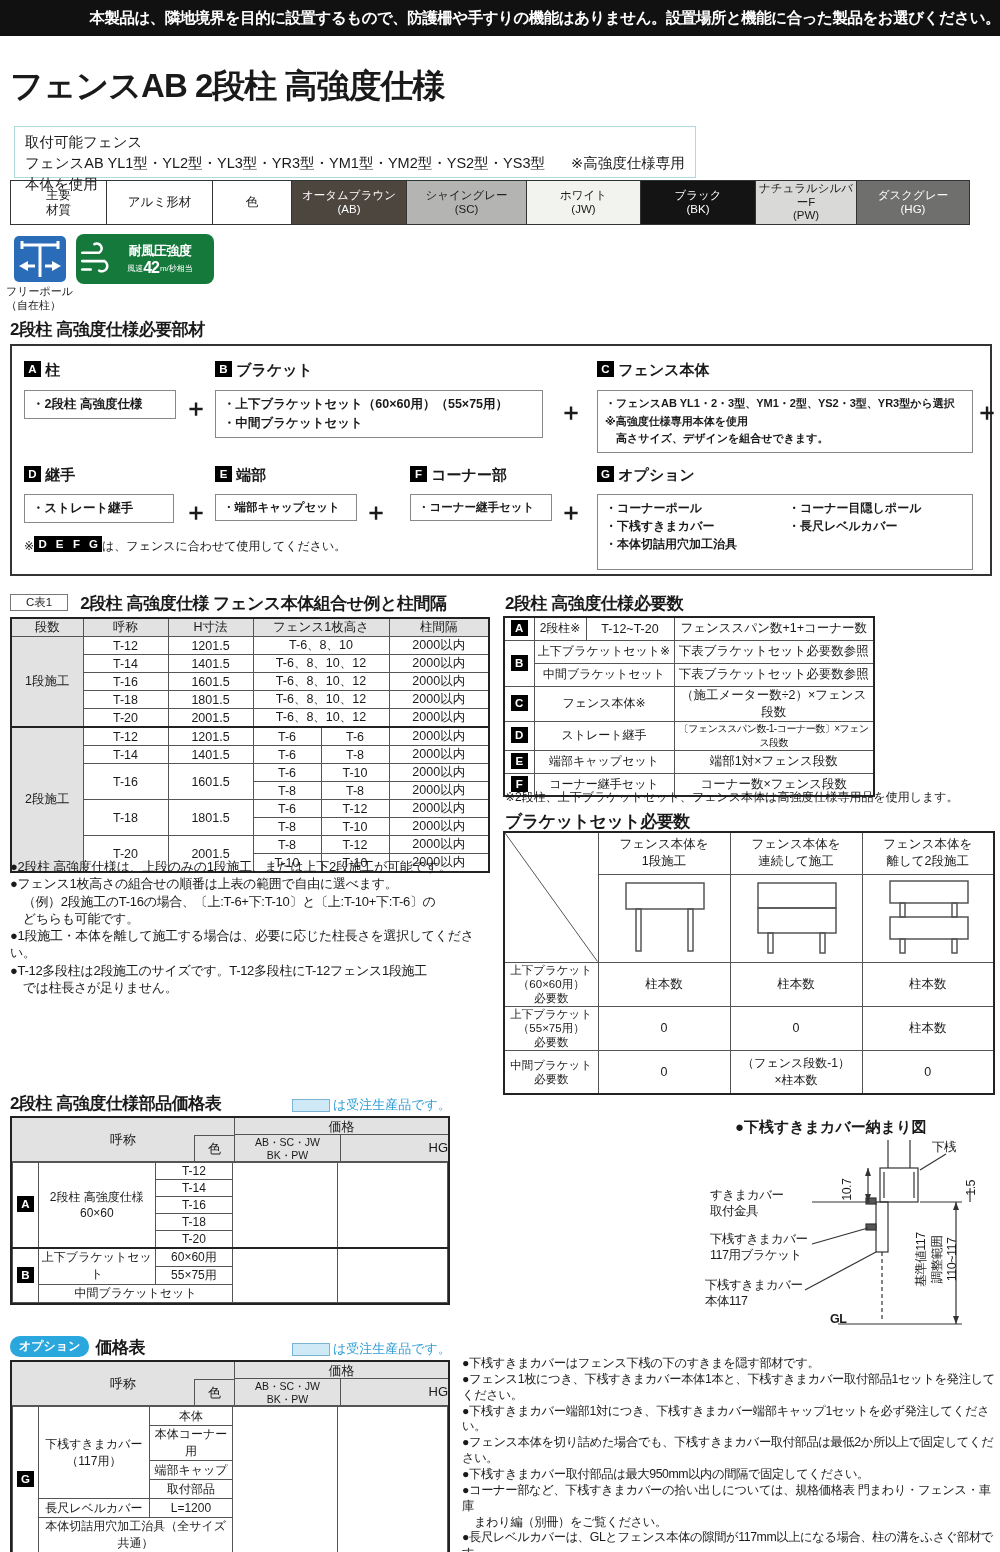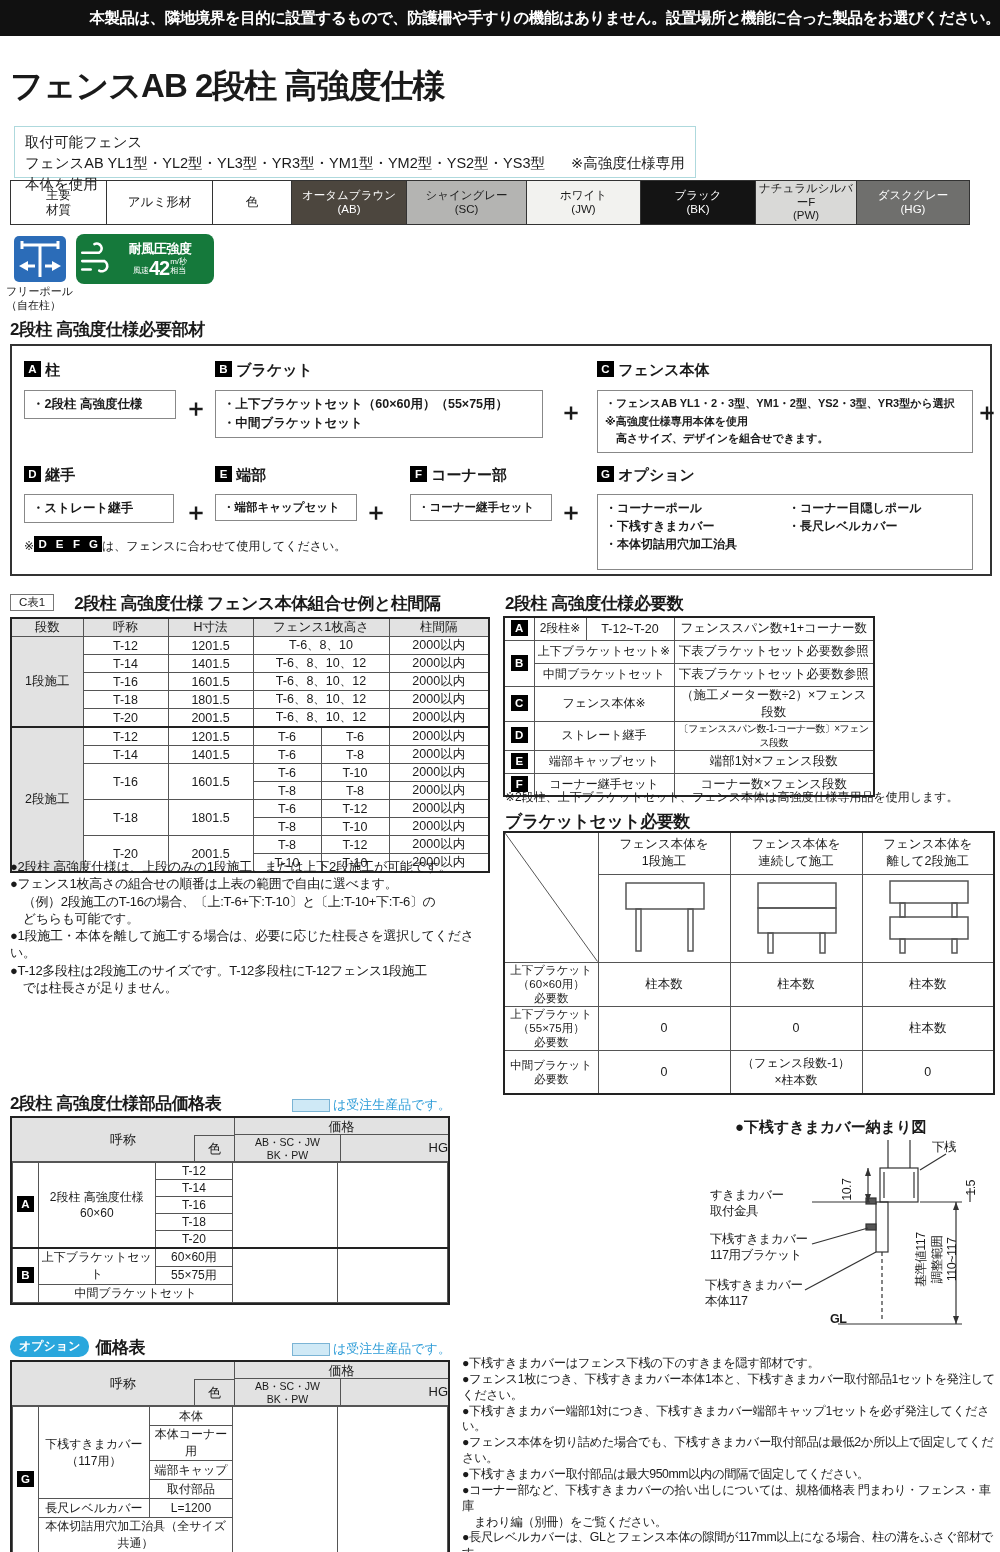--- a/index.html
+++ b/index.html
@@ -23,40 +23,40 @@
 .mat .sw{font-size:11.5px;}
 
 .fp-icon{left:14px;top:236px;width:52px;height:46px;background:#2b6cb8;border-radius:5px;}
 .fp-label{left:6px;top:285px;width:78px;font-size:11px;line-height:1.25;text-align:left;}
 .wind{left:76px;top:234px;width:138px;height:50px;background:#15793b;border-radius:8px;color:#fff;
   display:flex;align-items:center;padding:2px 6px 2px 4px;}
 .wind .right{flex:1;text-align:center;}
 .wind .wt{font-size:13px;font-weight:bold;letter-spacing:-0.5px;}
 .wind .wrow{display:flex;align-items:flex-end;justify-content:center;line-height:1;}
 .wind .wpre{font-size:8px;margin-bottom:3px;}
-.wind .wval{font-size:20px;font-weight:bold;letter-spacing:-1px;}
-.wind .wu{display:flex;flex-direction:column;font-size:8px;line-height:1.1;margin-left:1px;margin-bottom:2px;text-align:left;}
+.wind .wval{font-size:16px;font-weight:bold;letter-spacing:-1px;}
+.wind .wu{display:flex;font-size:8px;line-height:1.1;margin-left:1px;margin-bottom:2px;text-align:left;}
 
 .sec-title{font-size:17px;font-weight:bold;letter-spacing:-0.5px;}
 
 .parts-box{left:10px;top:344px;width:982px;height:232px;border:2px solid #333;}
 .pg-head{position:absolute;font-size:15px;font-weight:bold;}
 .pg-box{position:absolute;border:1px solid #888;font-size:12.5px;font-weight:bold;
   padding:4px 7px;line-height:1.5;white-space:pre-line;}
 .plus{position:absolute;font-size:24px;font-weight:bold;}
 .letter{display:inline-block;background:#000;color:#fff;font-weight:bold;font-size:11.5px;
   width:17px;height:16px;line-height:16px;text-align:center;vertical-align:2px;}
 .pnote{position:absolute;font-size:12px;}
 
 table{border-collapse:collapse;}
 .tbl{border:2px solid #222;}
 .tbl td{border:1px solid #555;font-size:12.5px;text-align:center;padding:0 2px;height:16px;}
 .gray{background:#e2e2e2;}
 .thick-top{border-top:2px solid #222 !important;}
-.c1badge{display:inline-block;border:1px solid #777;font-size:11.5px;padding:0 8px;vertical-align:3px;margin-right:20px;}
+.c1badge{display:inline-block;border:1px solid #777;font-size:11.5px;padding:0 15px;vertical-align:3px;margin-right:12px;}
 .notes{font-size:13px;line-height:1.33;letter-spacing:-0.3px;}
 .notes div{white-space:pre-line;}
 
 .req td{height:23px;}
 .req .nm{font-size:12px;}
 .req .fsm{font-size:10px;letter-spacing:-0.5px;}
 
 .brk td{font-size:12.5px;}
 .brk .lbl{font-size:11.5px;line-height:1.25;}
 .diagcell{position:relative;padding:0;}

